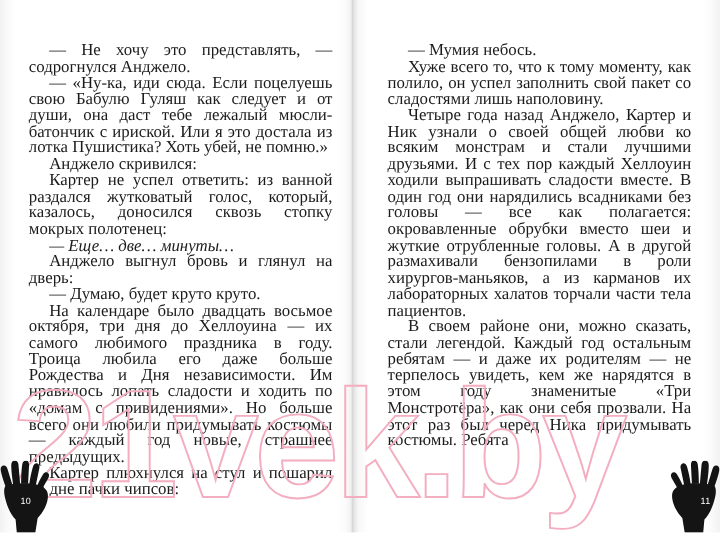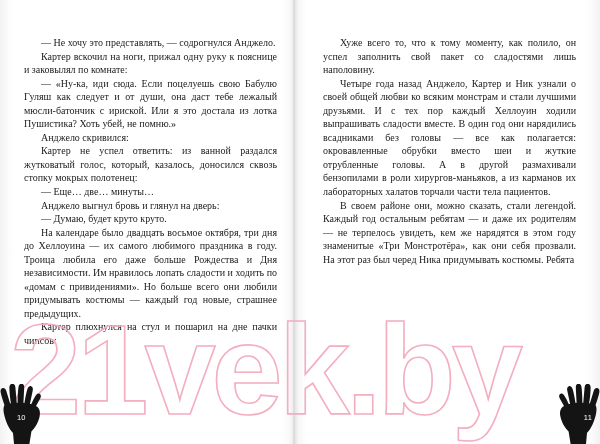--- a/index.html
+++ b/index.html
@@ -51,33 +51,34 @@
     height: 444px;
   }
   .page.left  { left: 24px; }
   .page.right { left: 323px; }
 
   .body-text {
     position: absolute;
     left: 0;
     top: 36px;
     width: 253px;
-    font-size: 10px;
+    font-size: 14px;
     line-height: 13.55px;
     color: #1b1b1b;
     text-align: justify;
     text-justify: inter-word;
     -webkit-font-smoothing: antialiased;
   }
   .body-text p {
     margin: 0;
     text-indent: 17px;
     hyphens: manual;
   }
   .body-text p.italic {
+    font-style: italic;
   }
 
   
   .watermark {
     position: absolute;
     left: 0;
     bottom: -12px;
     width: 600px;
     height: 160px;
     pointer-events: none;
@@ -123,34 +124,34 @@
 
 <div id="spread">
 
   <div class="edge-left"></div>
   <div class="edge-right"></div>
   <div class="gutter"></div>
 
   <div class="page left">
     <div class="body-text">
         <p>— Не хочу это представлять, — содрогнулся Анджело.</p>
-        <p>Картер вскочил на ноги, прижал одну руку к пояснице и заковылял по комнате:</p>
         <p>— «Ну-ка, иди сюда. Если поцелуешь свою Бабулю Гуляш как следует и от души, она даст тебе лежалый мюсли-батончик с ириской. Или я это достала из лотка Пушистика? Хоть убей, не помню.»</p>
         <p>Анджело скривился:</p>
         <p>Картер не успел ответить: из ванной раздался жутковатый голос, который, казалось, доносился сквозь стопку мокрых полотенец:</p>
         <p class="italic">— Еще… две… минуты…</p>
         <p>Анджело выгнул бровь и глянул на дверь:</p>
         <p>— Думаю, будет круто круто.</p>
         <p>На календаре было двадцать восьмое октября, три дня до Хеллоуина — их самого любимого праздника в году. Троица любила его даже больше Рождества и Дня независимости. Им нравилось лопать сладости и ходить по «домам с привидениями». Но больше всего они любили придумывать костюмы — каждый год новые, страшнее предыдущих.</p>
         <p>Картер плюхнулся на стул и пошарил на дне пачки чипсов:</p>
       </div>
   </div>
 
   <div class="page right">
     <div class="body-text">
+        <p>— Мумия небось.</p>
         <p>Хуже всего то, что к тому моменту, как полило, он успел заполнить свой пакет со сладостями лишь наполовину.</p>
         <p>Четыре года назад Анджело, Картер и Ник узнали о своей общей любви ко всяким монстрам и стали лучшими друзьями. И с тех пор каждый Хеллоуин ходили выпрашивать сладости вместе. В один год они нарядились всадниками без головы — все как полагается: окровавленные обрубки вместо шеи и жуткие отрубленные головы. А в другой размахивали бензопилами в роли хирургов-маньяков, а из карманов их лабораторных халатов торчали части тела пациентов.</p>
         <p>В своем районе они, можно сказать, стали легендой. Каждый год остальным ребятам — и даже их родителям — не терпелось увидеть, кем же нарядятся в этом году знаменитые «Три Монстротёра», как они себя прозвали. На этот раз был черед Ника придумывать костюмы. Ребята</p>
       </div>
   </div>
 
   <div class="watermark">
     <svg viewBox="0 0 600 160" xmlns="http://www.w3.org/2000/svg">
       <text class="wm-text" x="10" y="118">21vek.by</text>
     </svg>

